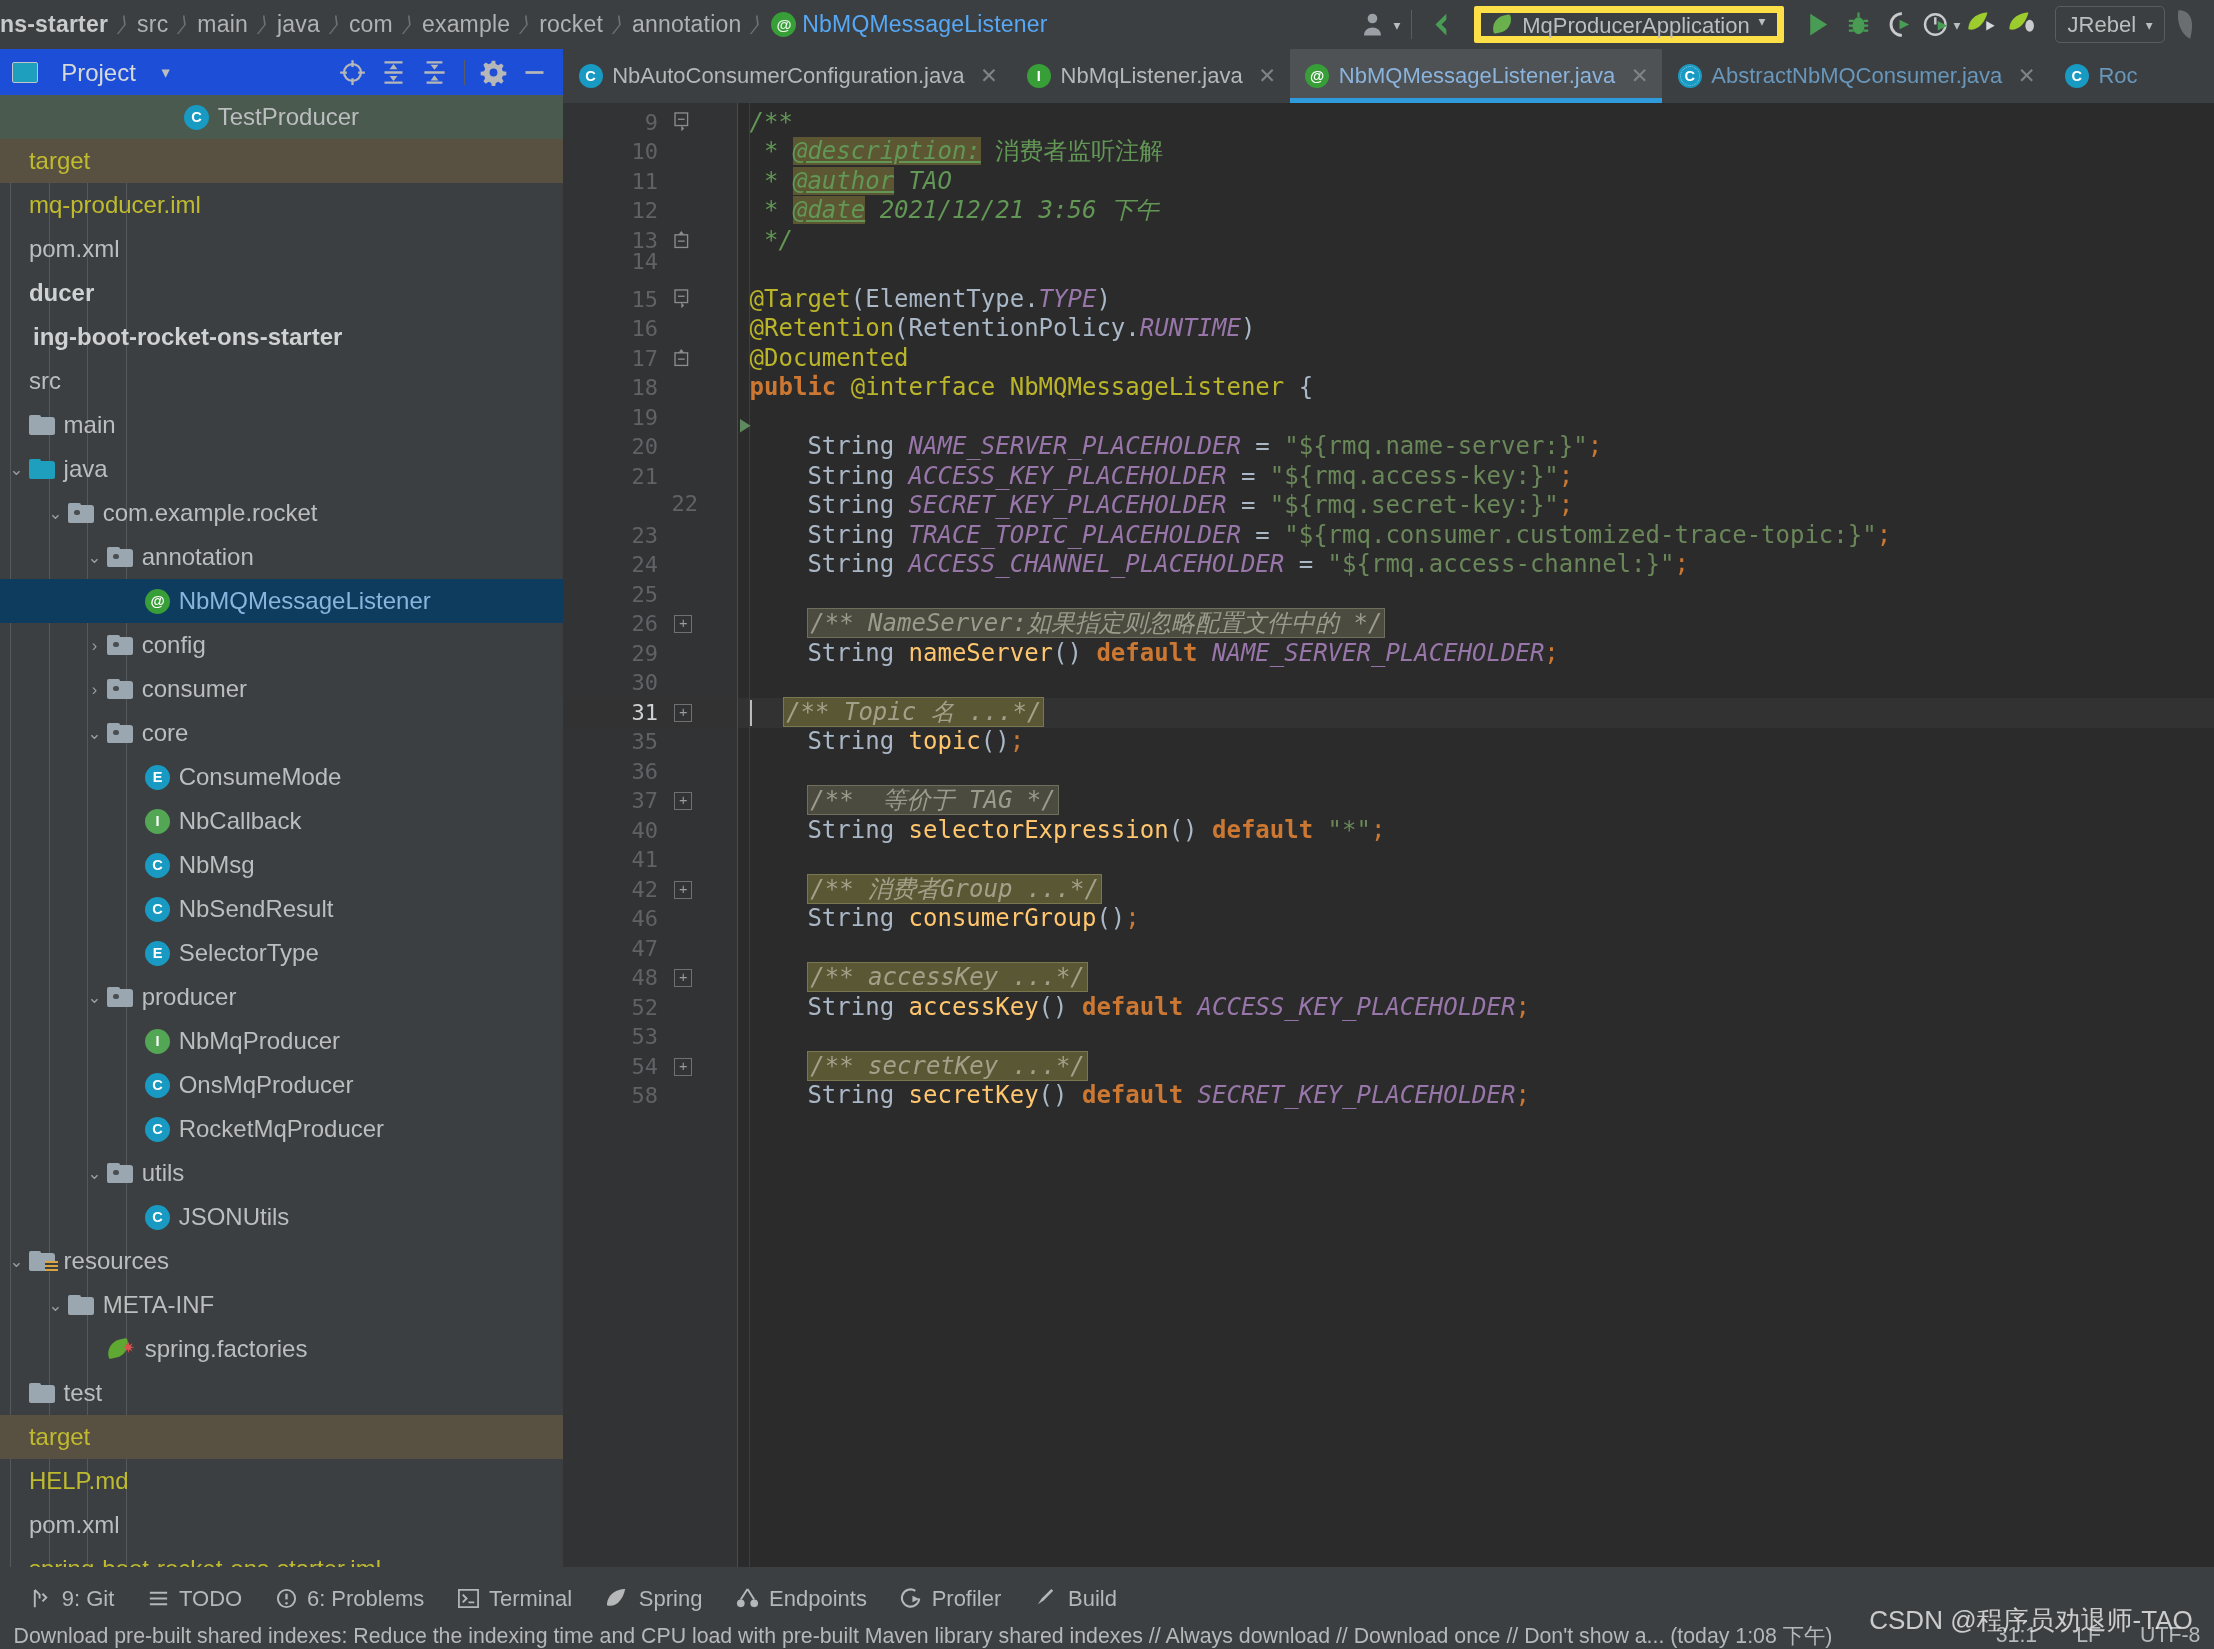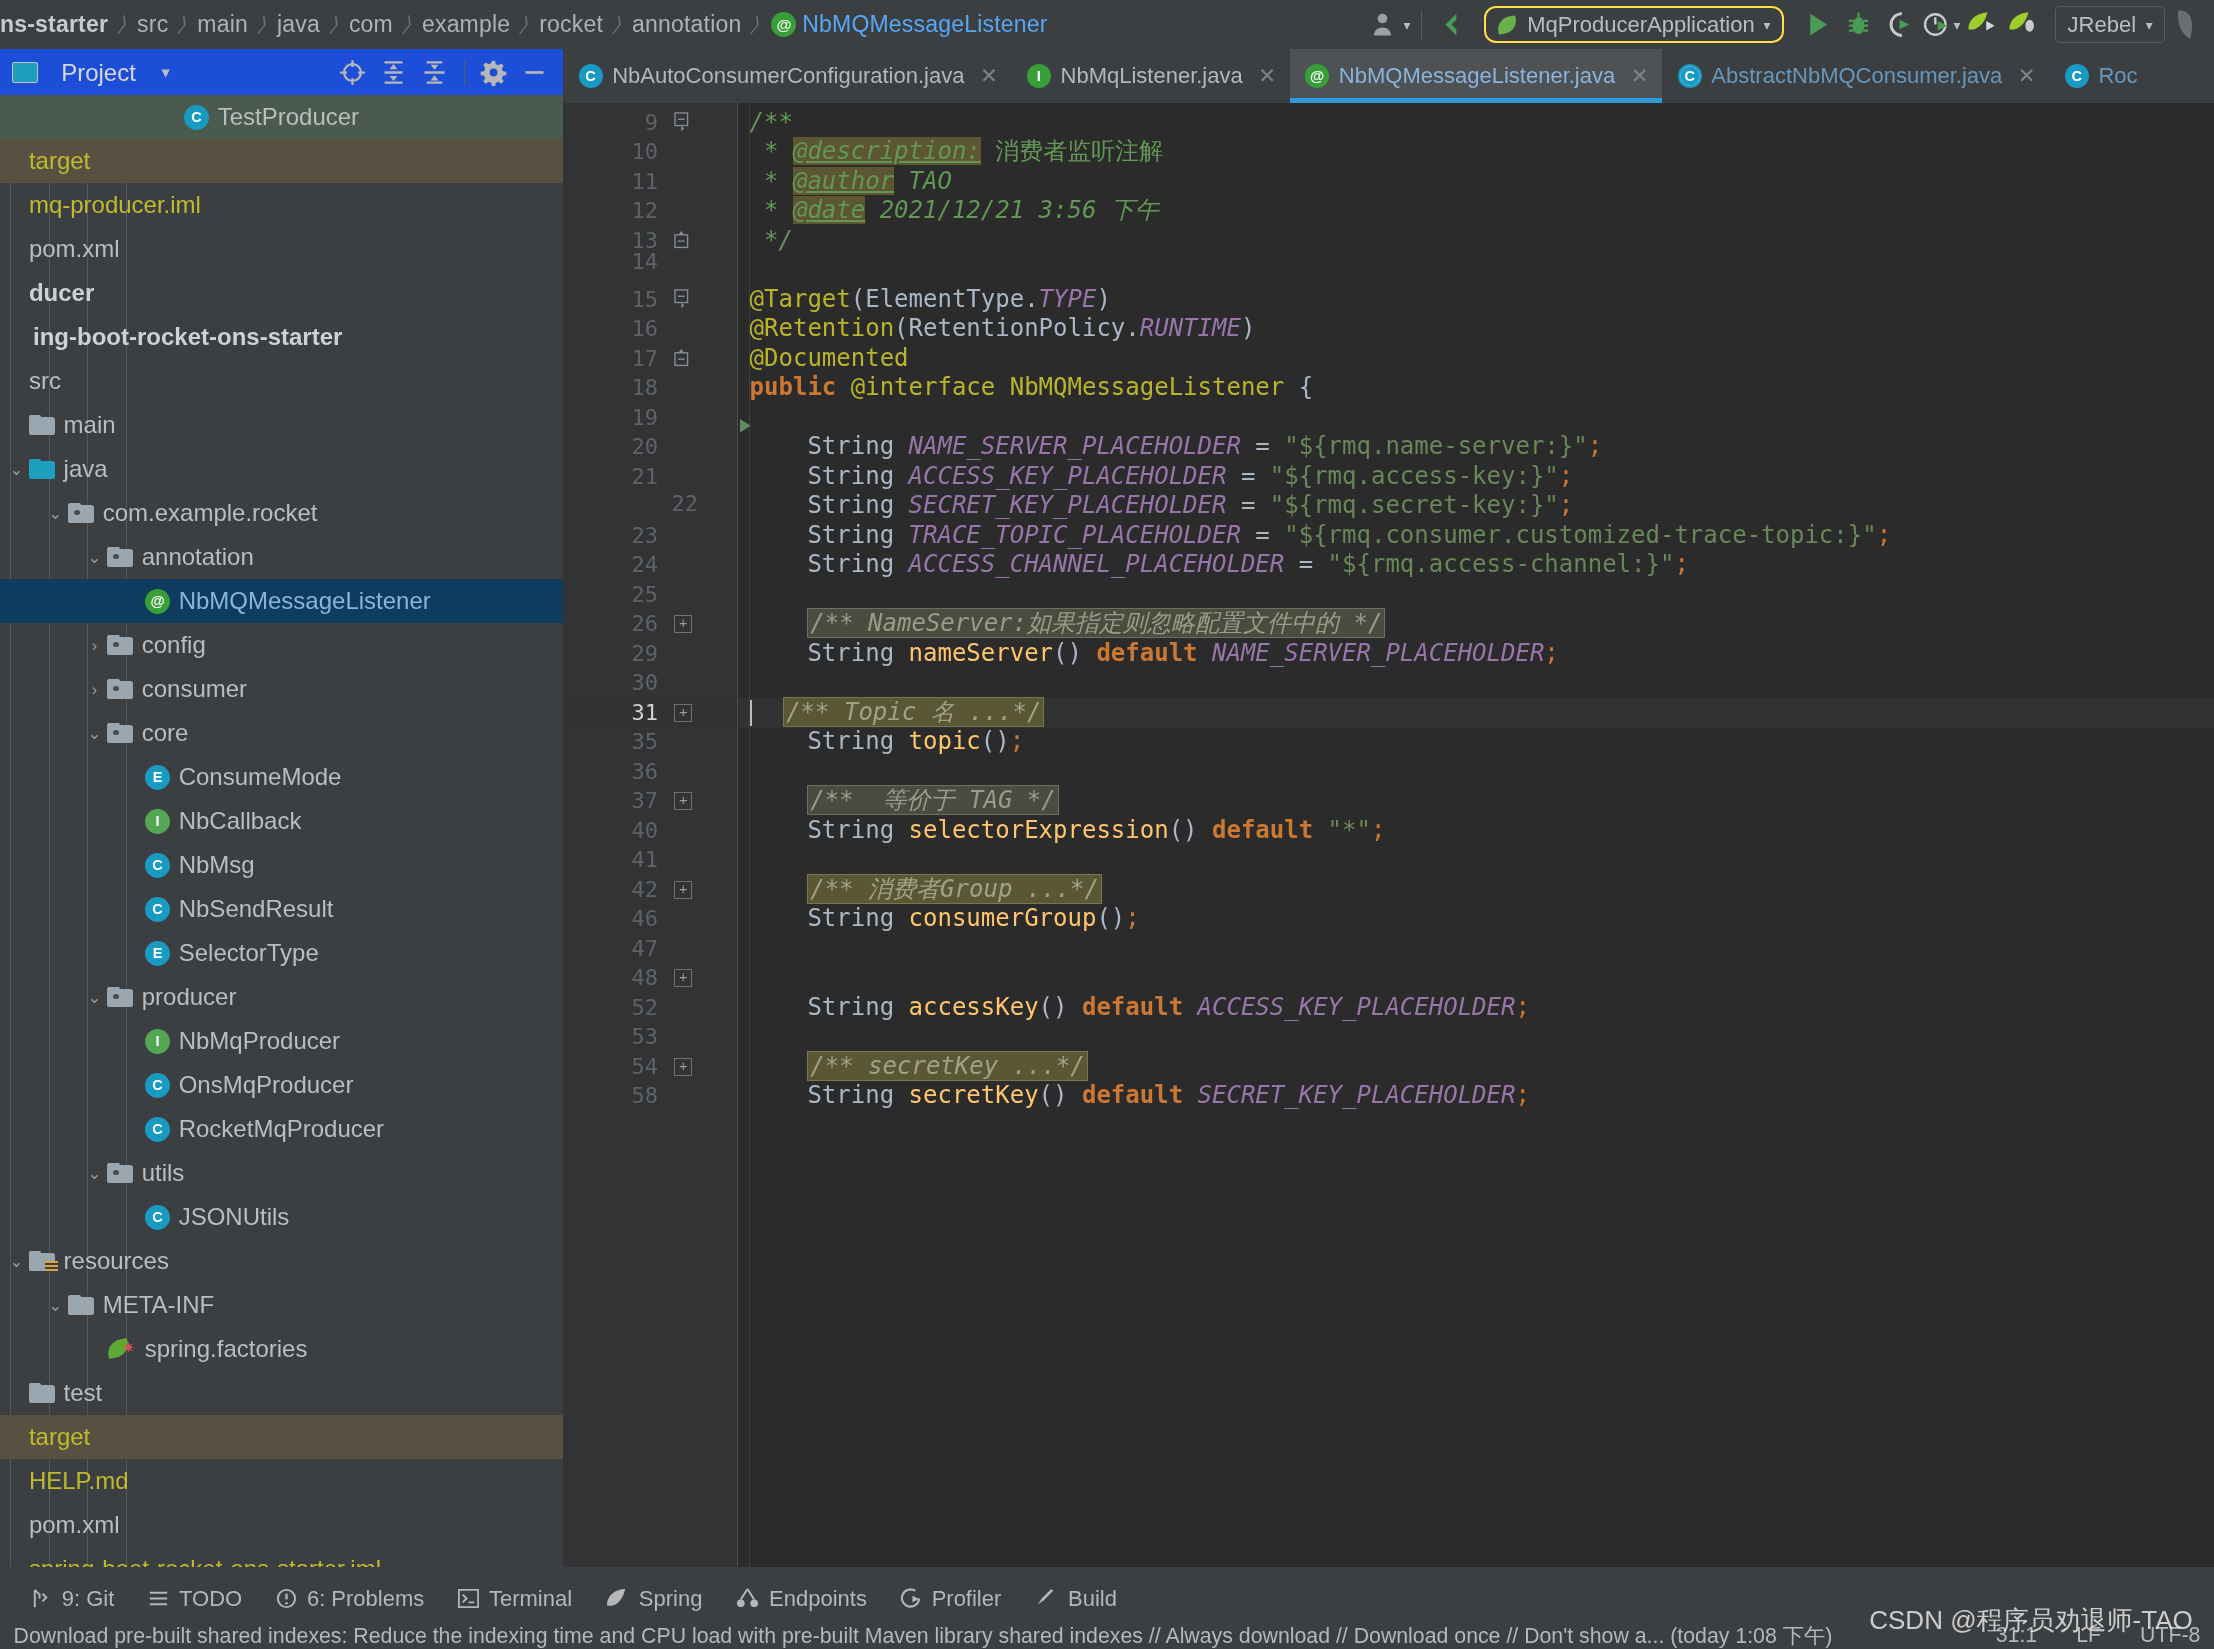--- a/index.html
+++ b/index.html
@@ -34,23 +34,23 @@
     background: #389e38; color: #e8f5e8; font-size: 15.5px; font-weight: bold;
     margin-right: 1.9px; margin-left: 9.7px;
   }
   .tb-icon {
     display: inline-flex; align-items: center; justify-content: center;
     height: 49px; width: 41px; cursor: default;
   }
   .tb-sep { width: 1px; height: 29px; background: #5a5d5f; margin: 0 9.7px; }
 
   .run-config {
-    display: flex; align-items: center; gap: 8.7px;
+    display: flex; align-items: flex-start; gap: 8.7px;
     height: 37px; padding: 0 11.6px 0 9.7px;
-    border: 2px solid #fde047; border-radius: 12px;
+    border: 7px solid #fde047; border-radius: 2px;
     color: #bbbdbf; font-size: 22px; white-space: nowrap;
   }
   .jrebel-box {
     display: flex; align-items: center; gap: 9.7px;
     height: 37px; padding: 0 11.6px;
     border: 1px solid #5a5d5f; border-radius: 4.9px;
     color: #bbbdbf; font-size: 22px;
   }
   .caret { font-size: 13.6px; color: #bbbdbf; }
 
@@ -900,20 +900,21 @@
       <div class="cline" style="top: 565px;"></div>
       <div class="cline cur" style="top: 595px;"><span class="caretbar"></span>  <span class="fold-cmt2">/** Topic 名 ...*/</span></div>
       <div class="cline" style="top: 624px;">    <span class="cls">String</span> <span class="meth">topic</span>()<span class="semi">;</span></div>
       <div class="cline" style="top: 654px;"></div>
       <div class="cline" style="top: 683px;">    <span class="fold-cmt">/**  等价于 TAG */</span></div>
       <div class="cline" style="top: 713px;">    <span class="cls">String</span> <span class="meth">selectorExpression</span>() <span class="kw">default</span> <span class="str">"*"</span><span class="semi">;</span></div>
       <div class="cline" style="top: 742px;"></div>
       <div class="cline" style="top: 772px;">    <span class="fold-cmt2">/** 消费者Group ...*/</span></div>
       <div class="cline" style="top: 801px;">    <span class="cls">String</span> <span class="meth">consumerGroup</span>()<span class="semi">;</span></div>
       <div class="cline" style="top: 831px;"></div>
+      <div class="cline" style="top: 860px;">    <span class="fold-cmt2">/** accessKey ...*/</span></div>
       <div class="cline" style="top: 890px;">    <span class="cls">String</span> <span class="meth">accessKey</span>() <span class="kw">default</span> <span class="statfld">ACCESS_KEY_PLACEHOLDER</span><span class="semi">;</span></div>
       <div class="cline" style="top: 919px;"></div>
       <div class="cline" style="top: 949px;">    <span class="fold-cmt2">/** secretKey ...*/</span></div>
       <div class="cline" style="top: 978px;">    <span class="cls">String</span> <span class="meth">secretKey</span>() <span class="kw">default</span> <span class="statfld">SECRET_KEY_PLACEHOLDER</span><span class="semi">;</span></div>
     </div>
 <div class="vguide"></div>
     <div class="runmark" style="top: 315px;">
       <svg width="13.6" height="15.5" viewBox="0 0 14 16">
         <path d="M1 1 L12 8 L1 15 Z" fill="#5f8a5f"></path>
       </svg>

